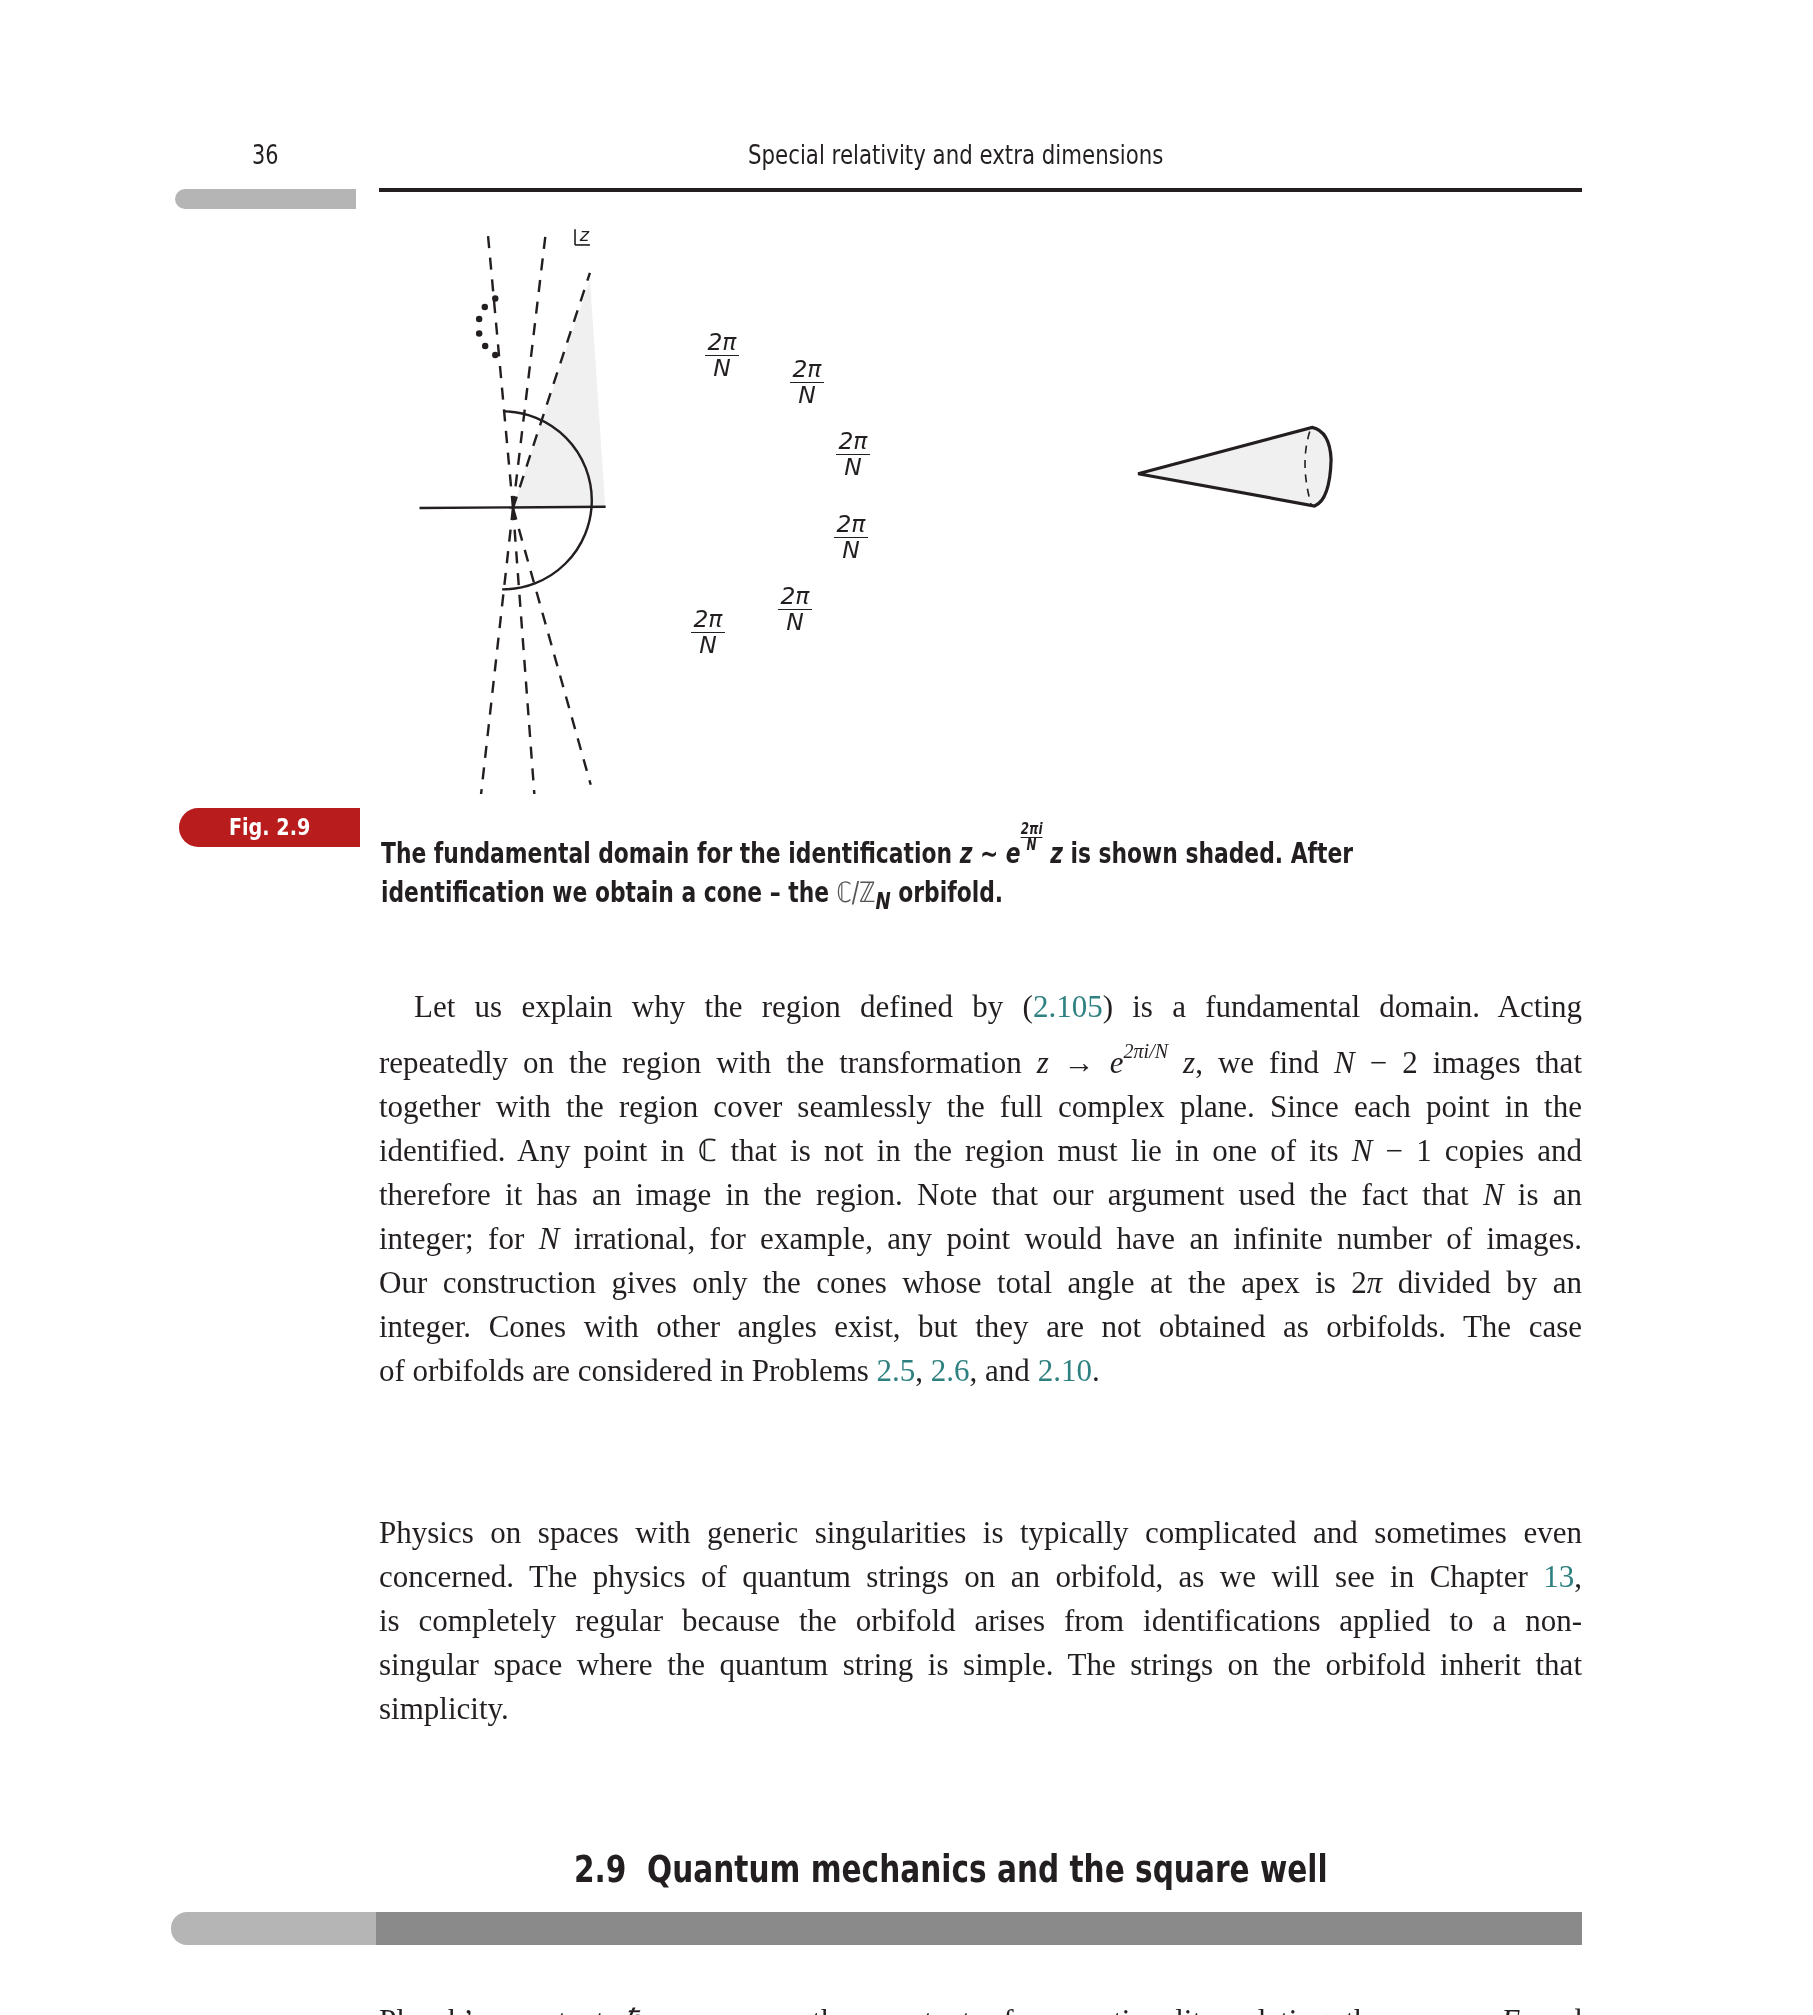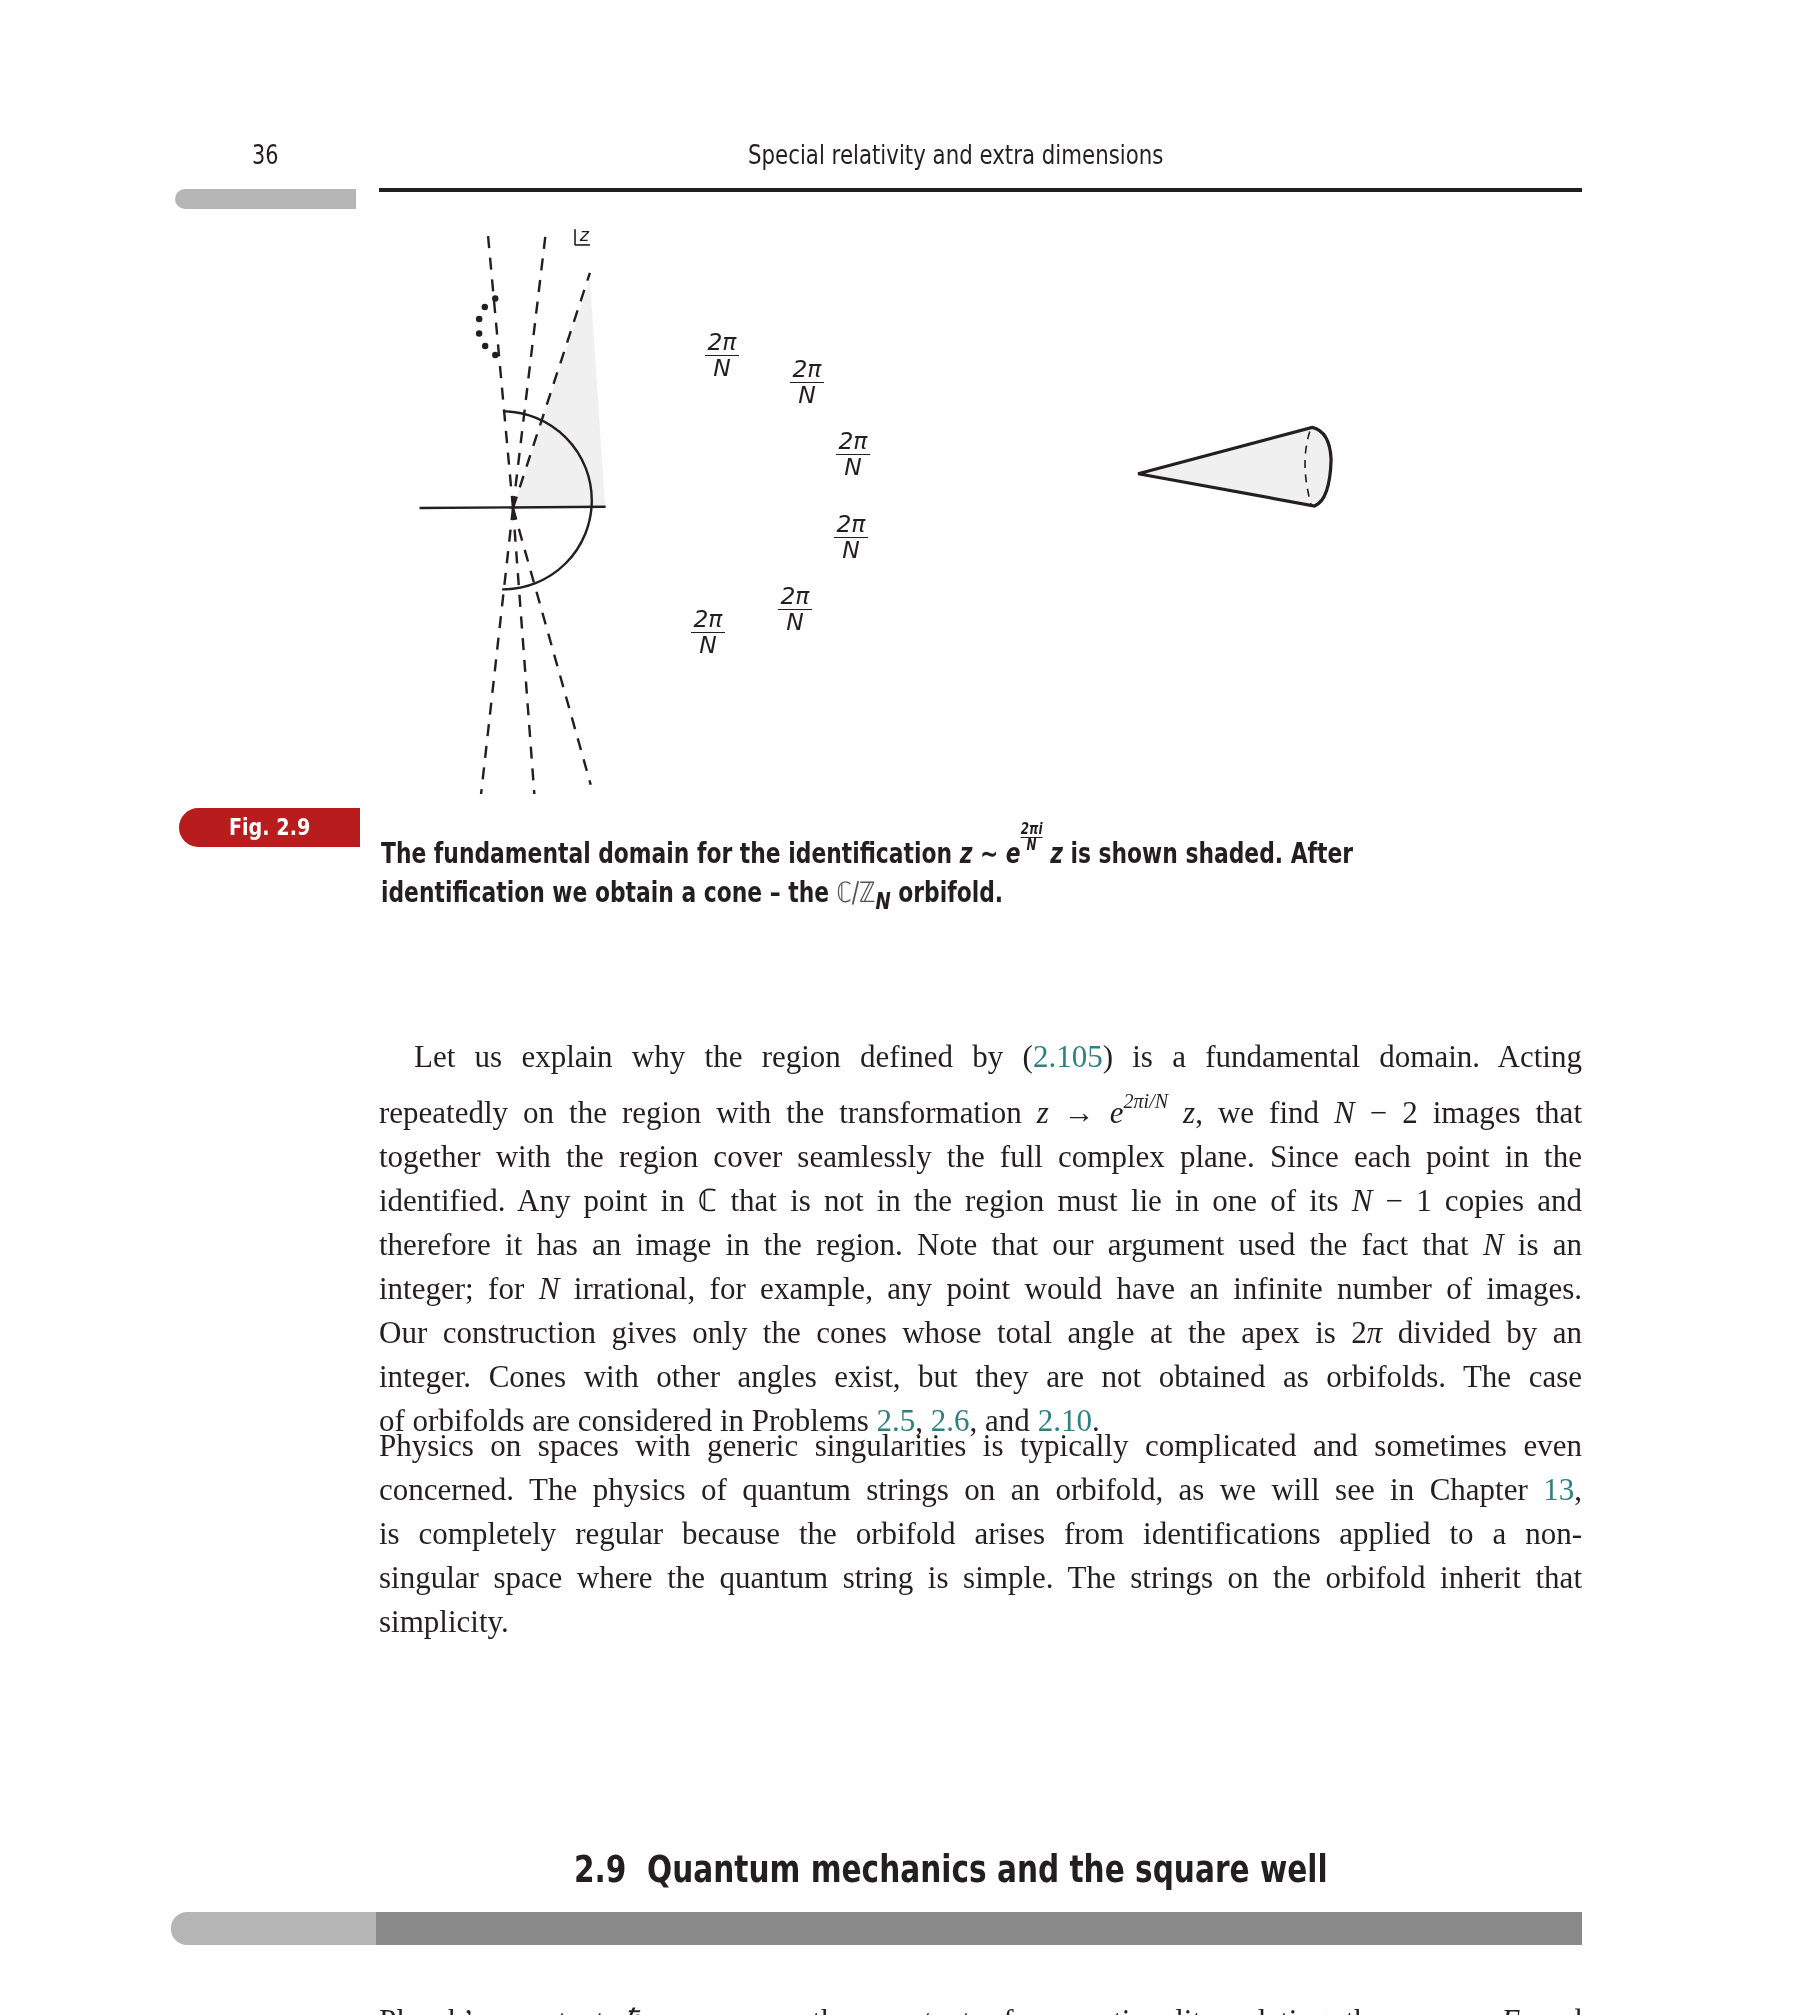--- a/index.html
+++ b/index.html
@@ -21,22 +21,22 @@
     .caption { left: 381px; top: 822px; width: 1209px; font-size: 28px; font-weight: bold; line-height: 39px; transform: scaleX(0.78); transform-origin: left top; white-space: nowrap; }
     .caption .ital { font-style: italic; }
     .caption sup.frac { font-size: 15.3px; vertical-align: 13.7px; display: inline-block; text-align: center; line-height: 14.5px; }
     .caption .dbl { font-weight: normal; color: #555; }
 
     .body-text { left: 379px; width: 1203px; font-size: 31px; line-height: 44px; text-align: justify; }
     .body-text span.line { display: block; white-space: nowrap; text-align-last: justify; }
     .body-text span.line.last { text-align-last: left; }
     .teal { color: #2f8080; }
     .it { font-style: italic; }
-    .para1 { top: 1035px; }
-    .para2 { top: 1424px; }
+    .para1 { top: 985px; }
+    .para2 { top: 1511px; }
     .para3 { top: 1999px; }
     .indent { padding-left: 35px; }
     .sup-frac { font-size: 20px; vertical-align: 15.3px; font-style: italic; }
 
     .section-title { left: 574px; top: 1848px; font-size: 37px; font-weight: bold; white-space: nowrap; transform: scaleX(0.8); transform-origin: left top; }
     .section-bar-light { left: 171px; top: 1912px; width: 206px; height: 33px; background: #b5b5b5; border-radius: 16px 0 0 16px; }
     .section-bar-dark { left: 376px; top: 1912px; width: 1206px; height: 33px; background: #8a8a8a; }
   </style>
 </head>
 <body>

